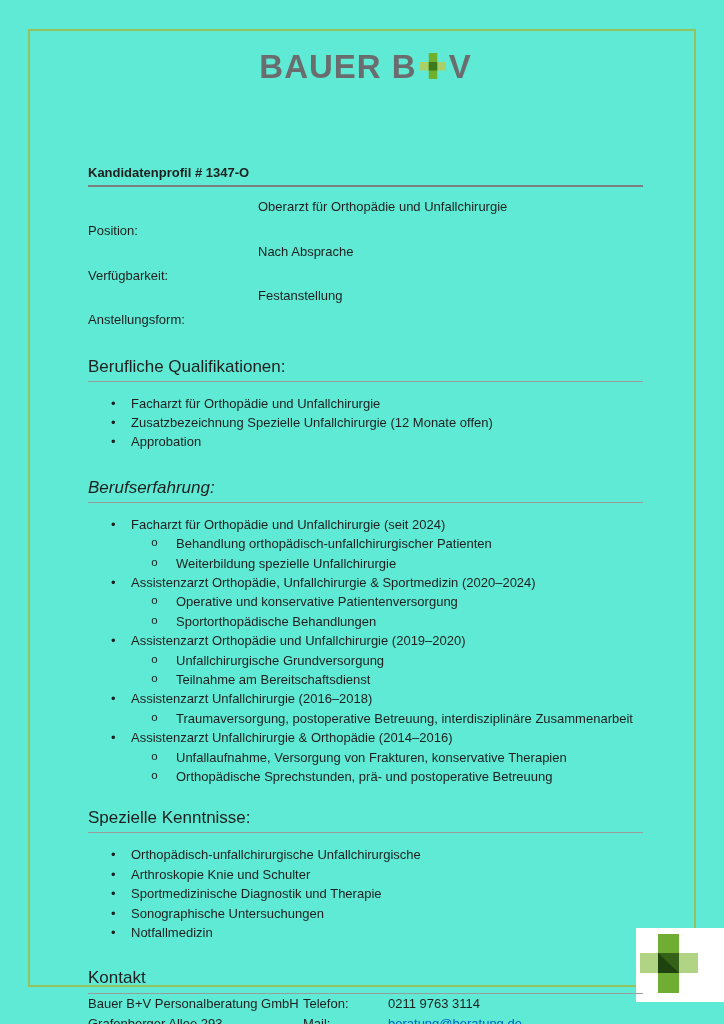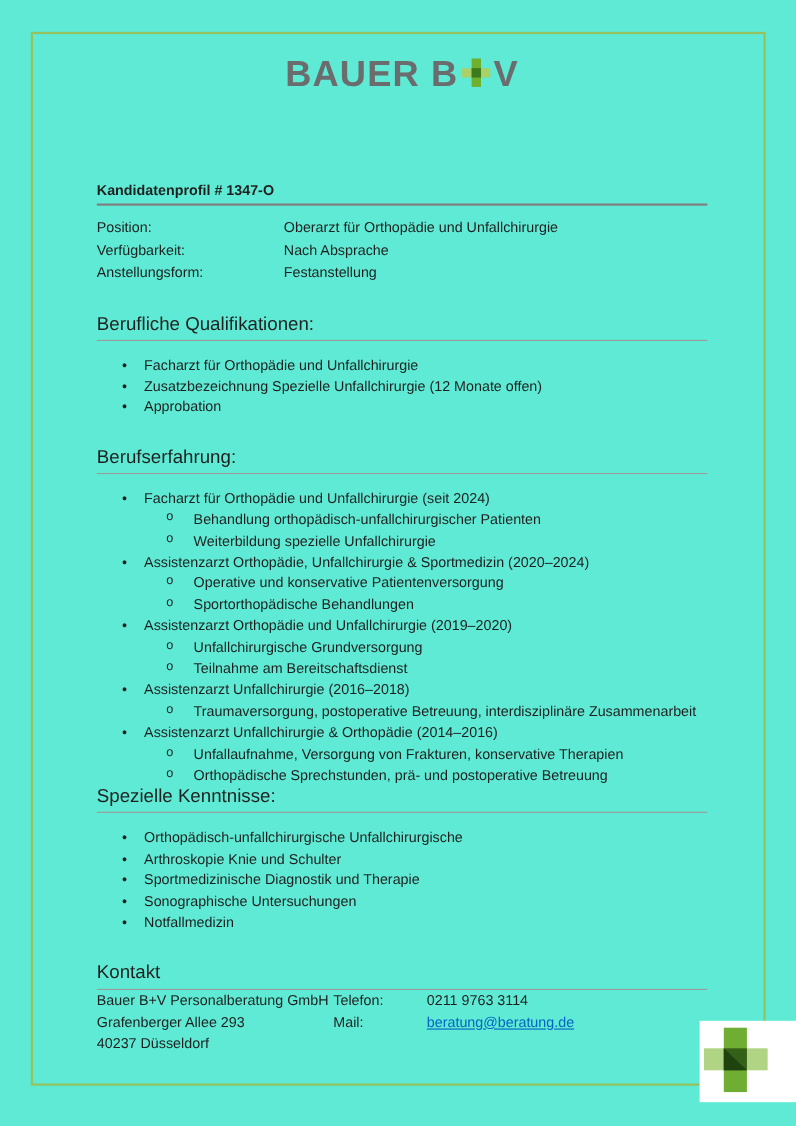--- a/index.html
+++ b/index.html
@@ -18,27 +18,27 @@
   
   .logo-row { margin-top:47px; height:40px; display:flex; justify-content:center; align-items:center; }
   .logo-text { font-size:33px; font-weight:700; color:#6b6c6e; letter-spacing:1px; line-height:40px; }
   .logo-plus { margin:0 3px 2px 3px; }
 
   
   .profile-title { margin-top:78px; font-size:13px; font-weight:700;
                    padding-bottom:5px; border-bottom:2px solid #7f7f7f; }
   .fields { margin-top:10px; }
   .field-row { display:flex; line-height:20.5px; font-size:13px; white-space:nowrap; }
-  .field-label { width:170px; flex:0 0 170px; }
+  .field-label { width:170px; flex:0 0 170px;margin-top:24px; }
 
   
   .section-heading { font-size:17px; padding-bottom:4px; border-bottom:1.5px solid #9b9b9b; }
   .mt-qual { margin-top:26px; }
-  .mt-exp  { margin-top:26px; }
-  .mt-skill{ }
+  .mt-exp  { margin-top:26px;font-style:italic; }
+  .mt-skill{ margin-top:22px; }
   .mt-kont { margin-top:26px; }
 
   
   .list { margin-top:12px; }
   .l1, .l2 { position:relative; line-height:19.4px; font-size:13px; white-space:nowrap; }
   .l1 { padding-left:43px; }
   .l2 { padding-left:88px; }
   .l1 .marker { position:absolute; left:23px; top:0; font-size:13px; }
   .l2 .marker { position:absolute; left:63px; top:-1px; font-family:"Liberation Mono","DejaVu Sans Mono",monospace; font-size:11.5px; }
 

